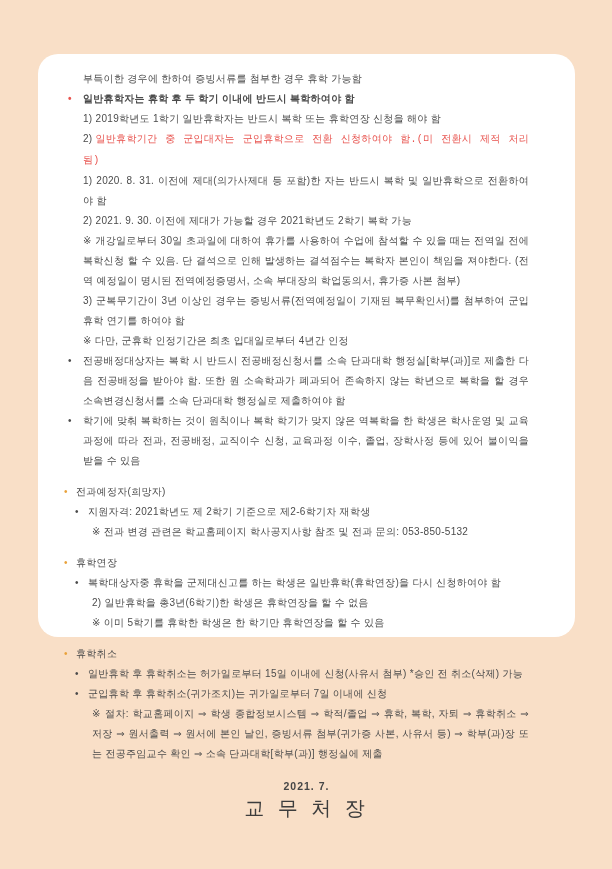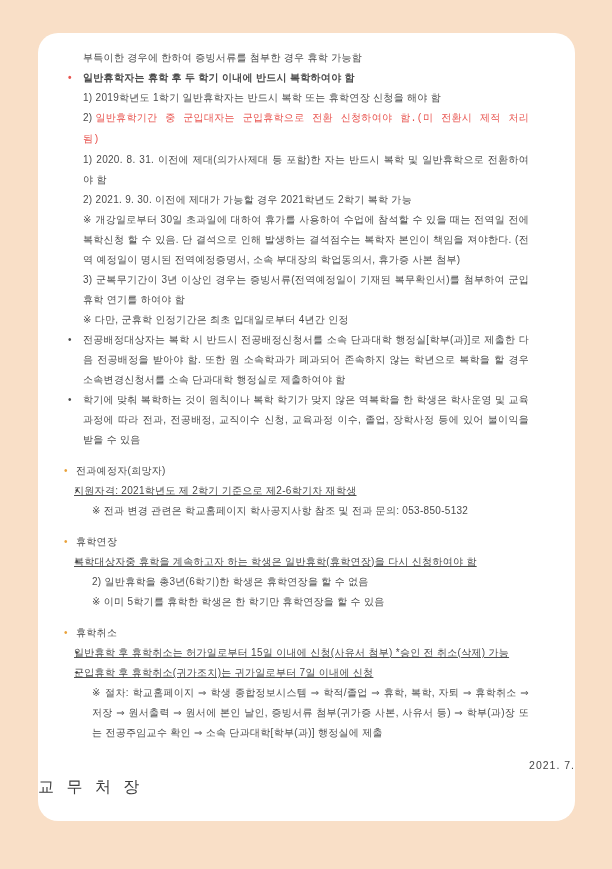--- a/index.html
+++ b/index.html
@@ -10,21 +10,21 @@
     --bullet-orange:#e9a23b;
   }
   *{box-sizing:border-box;}
   html,body{margin:0;padding:0;}
   body{
     width:612px;height:869px;overflow:hidden;position:relative;
     background:var(--page-bg);
     font-family:"Liberation Sans","DejaVu Sans",sans-serif;
   }
   .card{
-    position:absolute;left:38px;top:33px;width:537px;height:788px;
+    position:absolute;left:38px;top:54px;width:537px;height:583px;
     background:var(--card-bg);border-radius:20px;
     padding-top:15px;
   }
   .ln{
     font-size:10px;line-height:20px;color:var(--text);
     text-align:justify;letter-spacing:0.3px;
     padding-left:45px;padding-right:46px;position:relative;
     margin:0;
   }
   .ln.bold{font-weight:bold;}
@@ -40,30 +40,30 @@
   .sec{margin-top:11px;}
   .sec-h{
     font-size:10px;line-height:20px;color:var(--text);
     padding-left:38px;position:relative;letter-spacing:0.3px;
   }
   .sec-h::before{
     content:"\2022";position:absolute;left:26px;top:0;
     color:var(--bullet-orange);font-size:10px;line-height:20px;
   }
   .sec .ln{padding-left:54px;}
-  .sec .ln.sub-b{padding-left:36px;text-decoration:underline;}
+  .sec .ln.sub-b{padding-left:50px;}
   .sec .ln.sub-b::before{
     content:"\2022";position:absolute;left:37px;top:0;color:var(--text);
   }
   .footer-date{
-    margin-top:14px;text-align:right;font-size:10.5px;line-height:16px;
-    color:#464646;letter-spacing:1px;
+    margin-top:14px;text-align:center;font-size:10.5px;line-height:16px;
+    color:#464646;letter-spacing:1px;font-weight:bold;
   }
   .footer-sign{
-    margin-top:3px;text-align:left;font-size:16px;line-height:22px;
+    margin-top:3px;text-align:center;font-size:20px;line-height:22px;
     color:#3d3d3d;letter-spacing:4px;
   }
 </style>
 </head>
 <body>
 
 <div class="card">
 
   <div class="ln">부득이한 경우에 한하여 증빙서류를 첨부한 경우 휴학 가능함</div>
 
@@ -83,21 +83,21 @@
   <div class="ln bullet dark-b">학기에 맞춰 복학하는 것이 원칙이나 복학 학기가 맞지 않은 역복학을 한 학생은 학사운영 및 교육과정에 따라 전과, 전공배정, 교직이수 신청, 교육과정 이수, 졸업, 장학사정 등에 있어 불이익을 받을 수 있음</div>
 
   <div class="sec">
     <div class="sec-h">전과예정자(희망자)</div>
     <div class="ln sub-b">지원자격: 2021학년도 제 2학기 기준으로 제2-6학기차 재학생</div>
     <div class="ln">※ 전과 변경 관련은 학교홈페이지 학사공지사항 참조 및 전과 문의: 053-850-5132</div>
   </div>
 
   <div class="sec">
     <div class="sec-h">휴학연장</div>
-    <div class="ln sub-b">복학대상자중 휴학을 계속하고자 하는 학생은 일반휴학(휴학연장)을 다시 신청하여야 함</div>
+    <div class="ln sub-b">복학대상자중 휴학을 군제대신고를 하는 학생은 일반휴학(휴학연장)을 다시 신청하여야 함</div>
     <div class="ln">2) 일반휴학을 총3년(6학기)한 학생은 휴학연장을 할 수 없음</div>
     <div class="ln">※ 이미 5학기를 휴학한 학생은 한 학기만 휴학연장을 할 수 있음</div>
   </div>
 
   <div class="sec">
     <div class="sec-h">휴학취소</div>
     <div class="ln sub-b">일반휴학 후 휴학취소는 허가일로부터 15일 이내에 신청(사유서 첨부) *승인 전 취소(삭제) 가능</div>
     <div class="ln sub-b">군입휴학 후 휴학취소(귀가조치)는 귀가일로부터 7일 이내에 신청</div>
     <div class="ln">※ 절차: 학교홈페이지 ⇒ 학생 종합정보시스템 ⇒ 학적/졸업 ⇒ 휴학, 복학, 자퇴 ⇒ 휴학취소 ⇒ 저장 ⇒ 원서출력 ⇒ 원서에 본인 날인, 증빙서류 첨부(귀가증 사본, 사유서 등) ⇒ 학부(과)장 또는 전공주임교수 확인 ⇒ 소속 단과대학[학부(과)] 행정실에 제출</div>
   </div>

